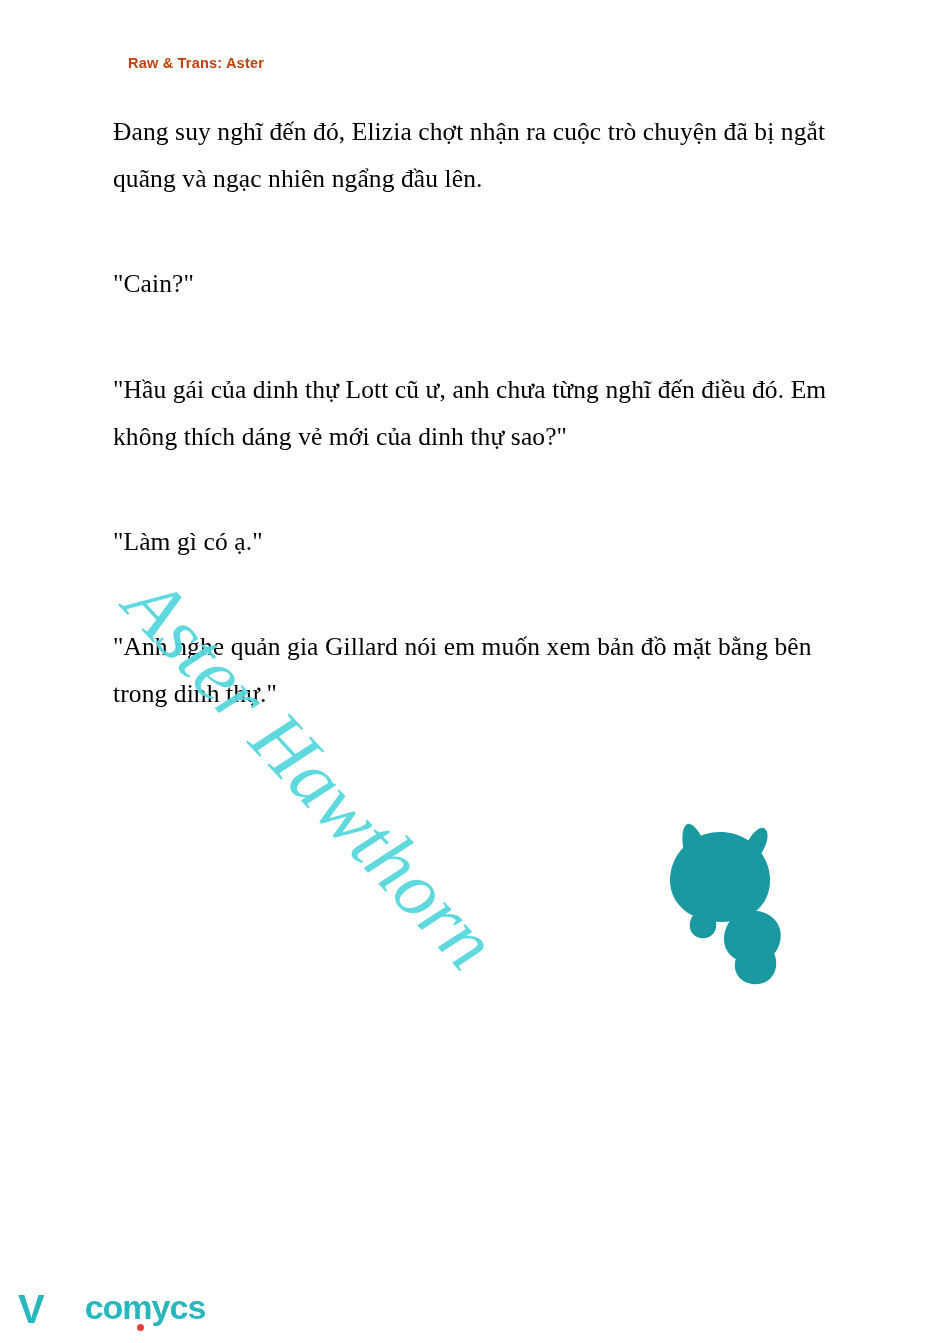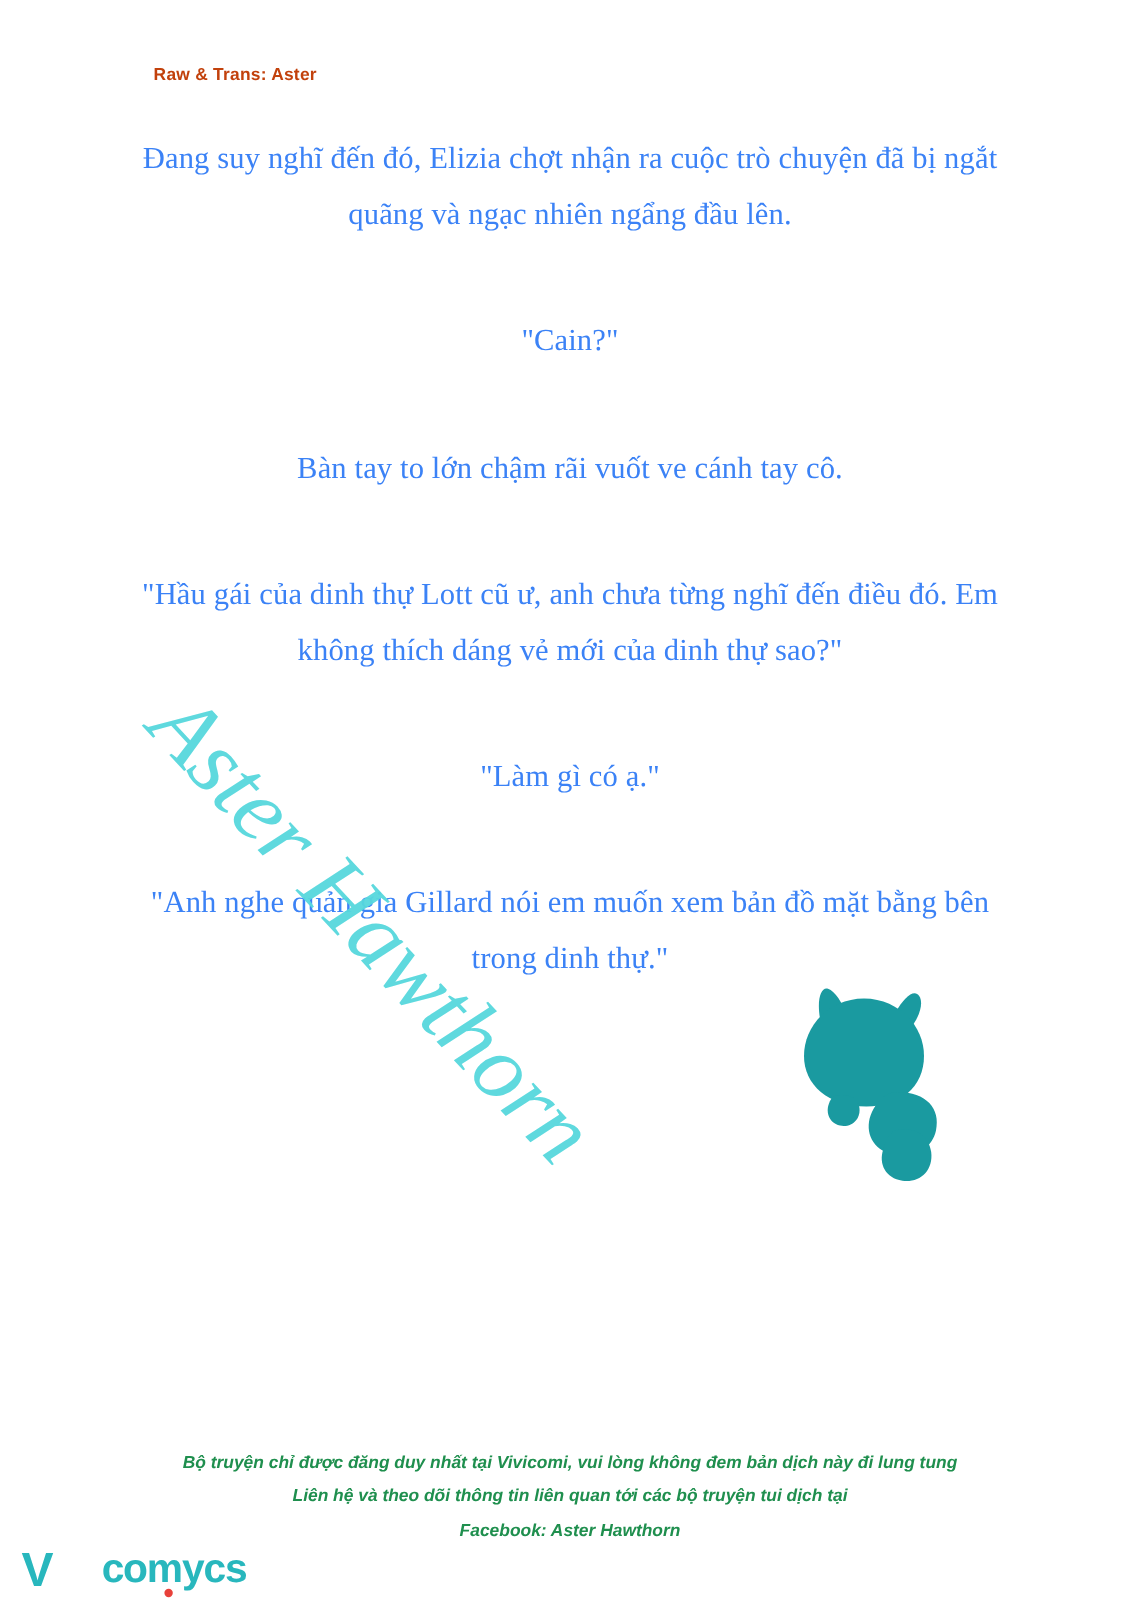--- a/index.html
+++ b/index.html
@@ -36,24 +36,23 @@
   .content {
     position: absolute;
     top: 108px;
     left: 113px;
     width: 724px;
   }
   .para {
     font-family: "Liberation Serif", serif;
     font-size: 25.5px;
     line-height: 1.85;
-    color: #3b82f6;
+    color: #000000;
     margin: 0 0 58px 0;
     letter-spacing: 0.1px;
-    text-align: center;
   }
 
   
   .watermark {
     position: absolute;
     left: 120px;
     top: 330px;
     width: 640px;
     height: 560px;
     pointer-events: none;
@@ -125,21 +124,20 @@
 </head>
 <body>
 
 <div class="page">
 
   <div class="credit">Raw &amp; Trans: Aster</div>
 
   <div class="content">
     <p class="para">Đang suy nghĩ đến đó, Elizia chợt nhận ra cuộc trò chuyện đã bị ngắt quãng và ngạc nhiên ngẩng đầu lên.</p>
     <p class="para">"Cain?"</p>
-    <p class="para">Bàn tay to lớn chậm rãi vuốt ve cánh tay cô.</p>
     <p class="para">"Hầu gái của dinh thự Lott cũ ư, anh chưa từng nghĩ đến điều đó. Em không thích dáng vẻ mới của dinh thự sao?"</p>
     <p class="para">"Làm gì có ạ."</p>
     <p class="para">"Anh nghe quản gia Gillard nói em muốn xem bản đồ mặt bằng bên trong dinh thự."</p>
   </div>
 
   <div class="watermark">
     <div class="watermark-text">Aster Hawthorn</div>
     <div class="watermark-cat">
       <svg width="150" height="180" viewBox="0 0 150 180" xmlns="http://www.w3.org/2000/svg">
         <g fill="#1a9aa0">
@@ -147,25 +145,20 @@
           <path d="M96 34 C104 20 112 14 116 20 C120 26 116 38 108 48 Z"></path>
           <path d="M70 22 C98 22 120 44 120 70 C120 96 100 112 72 112 C40 112 20 94 20 70 C20 44 42 22 70 22 Z"></path>
           <path d="M98 100 C122 100 134 114 130 132 C126 150 106 158 88 150 C74 144 70 128 78 114 C83 105 90 100 98 100 Z"></path>
           <path d="M96 132 C112 128 124 136 126 150 C128 166 116 176 102 174 C88 172 82 160 86 148 C88 140 91 134 96 132 Z"></path>
           <path d="M44 104 C54 100 64 104 66 112 C68 122 60 130 50 128 C40 126 36 114 44 104 Z"></path>
         </g>
       </svg>
     </div>
   </div>
 
-  <div class="footer-note">
-    <div>Bộ truyện chỉ được đăng duy nhất tại Vivicomi, vui lòng không đem bản dịch này đi lung tung</div>
-    <div>Liên hệ và theo dõi thông tin liên quan tới các bộ truyện tui dịch tại</div>
-    <div>Facebook: Aster Hawthorn</div>
-  </div>
 
   <div class="logo">
     <span class="v-mark">V</span>
     <span class="logo-text">
       <span>comycs</span>
       <span class="logo-dot"></span>
     </span>
   </div>
 
 </div>

